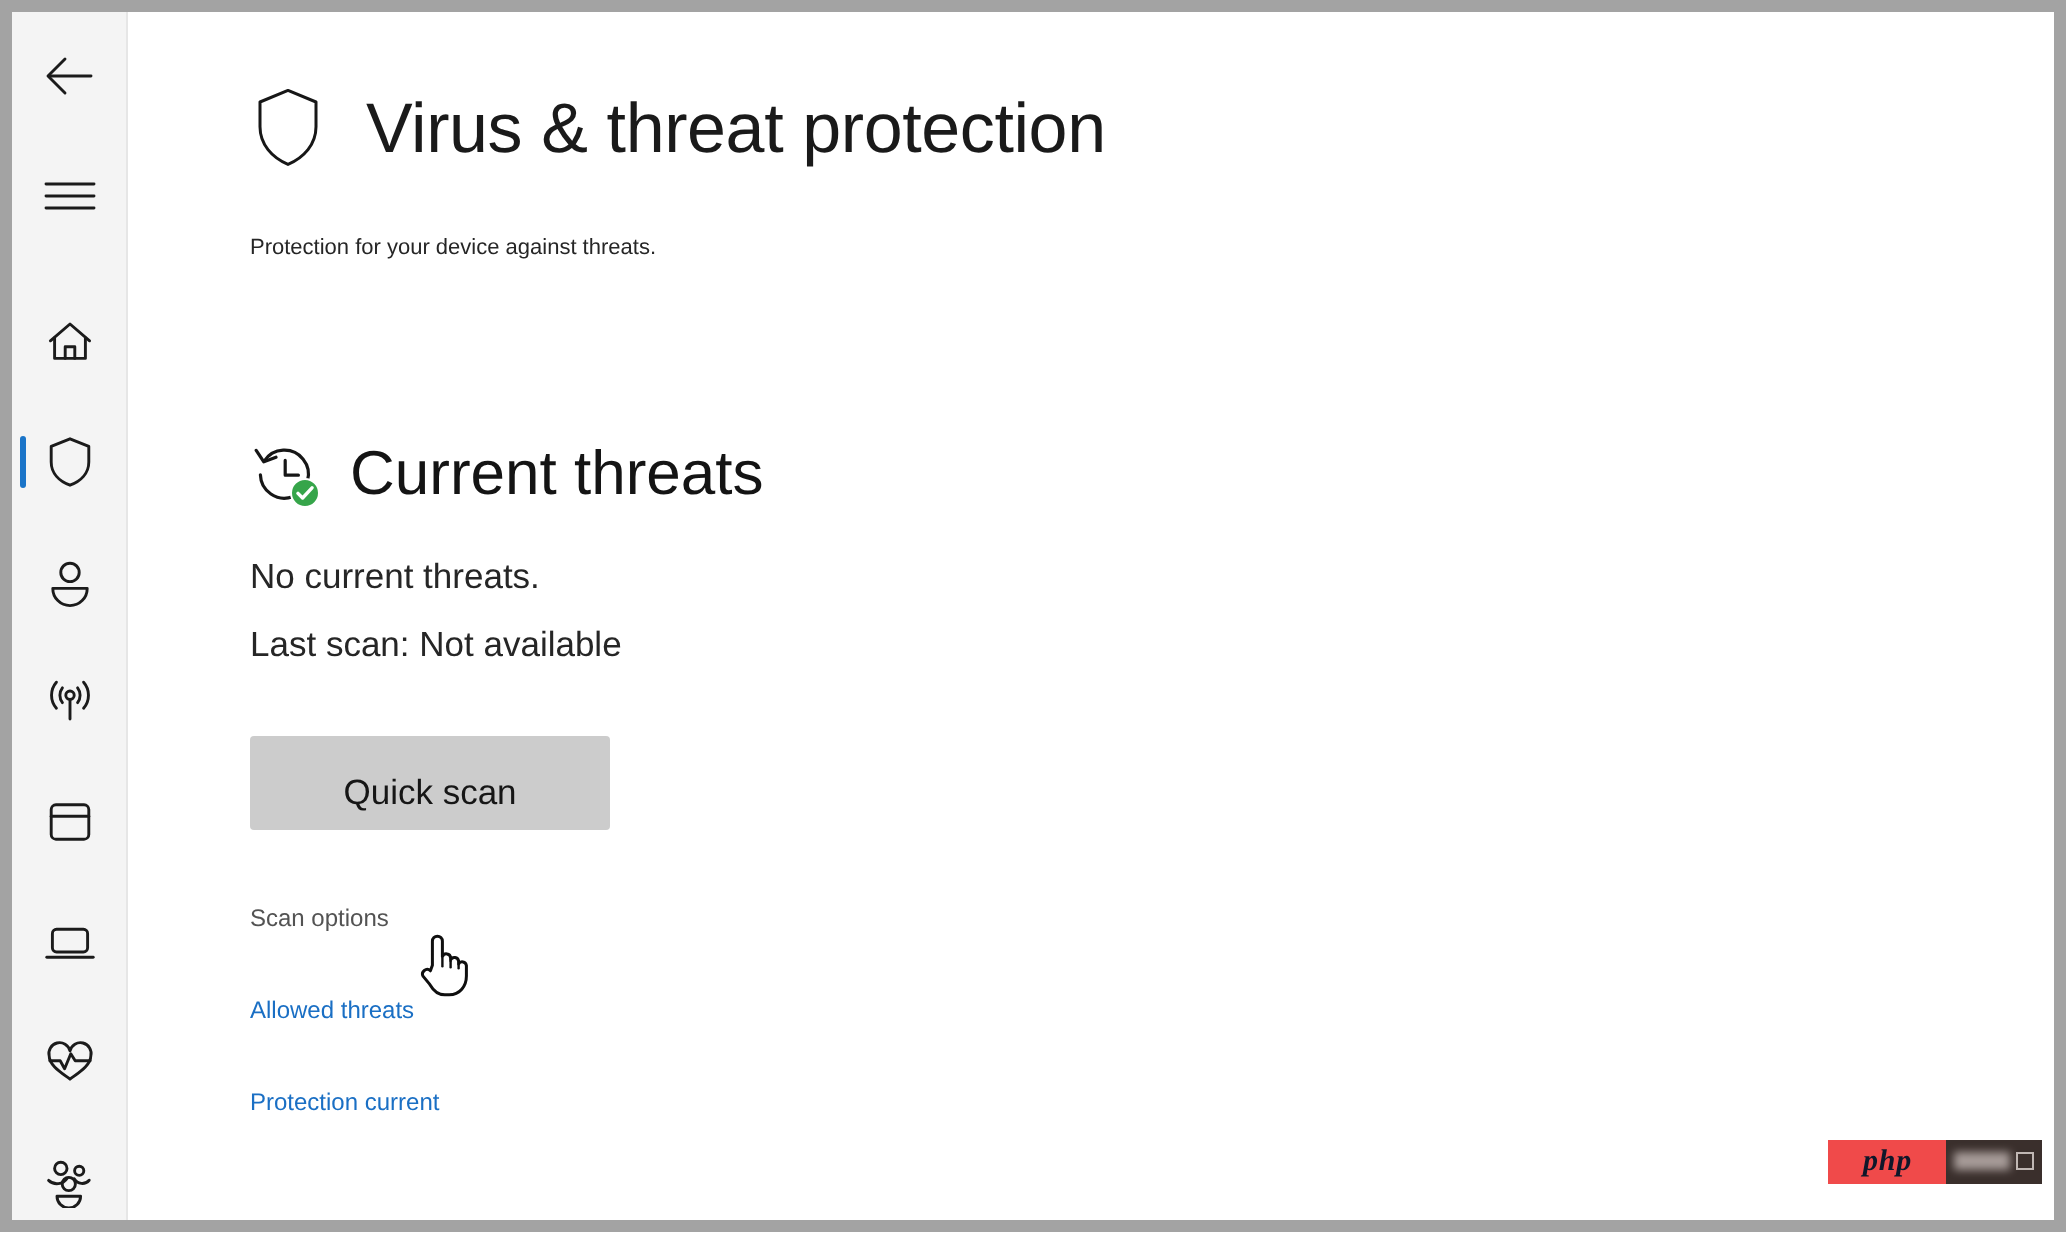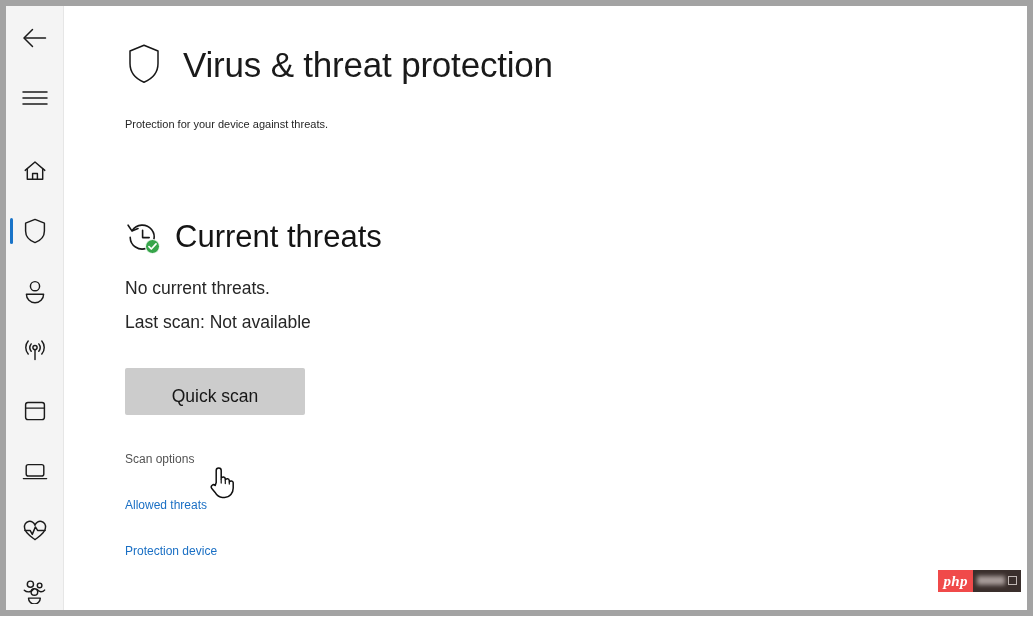--- a/index.html
+++ b/index.html
@@ -228,27 +228,27 @@
   #watermark {
     position: absolute;
     right: 6px;
     bottom: 18px;
     display: flex;
     align-items: stretch;
     height: 22px;
   }
   #watermark-php {
     background: #f04a4a;
-    color: #ffffff;
+    color: #0f172a;
     font-family: "Liberation Serif", serif;
     font-style: italic;
     font-weight: 700;
     font-size: 15px;
     line-height: 22px;
-    padding: 0 5px;
+    padding: 0 17px;
     letter-spacing: 0.4px;
   }
   #watermark-blur {
     width: 48px;
     background: #3a2f2c;
     position: relative;
     overflow: hidden;
   }
   #watermark-blur::before {
     content: "";
@@ -410,21 +410,21 @@
       <span id="section-title">Current threats</span>
     </div>
 
     <div id="last-scan" class="status-line">Last scan: Not available</div>
     <div id="threat-status" class="status-line">No current threats.</div>
 
     <button id="quick-scan-button">Quick scan</button>
 
     <div id="scan-options-link" class="link-row">Scan options</div>
     <div id="allowed-threats-link" class="link-row">Allowed threats</div>
-    <div id="protection-history-link" class="link-row">Protection device</div>
+    <div id="protection-history-link" class="link-row">Protection current</div>
 
     <div id="mouse-cursor">
       <svg width="30" height="38" viewBox="0 0 30 38" aria-hidden="true">
         <path d="M9.2 20.6 V8.6 a2.5 2.5 0 0 1 5 0 V16.4
                  a2.1 2.1 0 0 1 4.1 0.5 V18
                  a2.1 2.1 0 0 1 4 0.6 V20
                  a2.1 2.1 0 0 1 3.9 0.7 V26
                  c0 5.1 -3.3 9.4 -8.6 9.4
                  h-2.2 c-3.6 0 -5.6 -1.9 -7.5 -5.2
                  L4.6 26.2 a2.3 2.3 0 0 1 3.6 -2.8 Z" fill="#ffffff" stroke="#0f0f0f" stroke-width="1.5" stroke-linejoin="round"></path>

